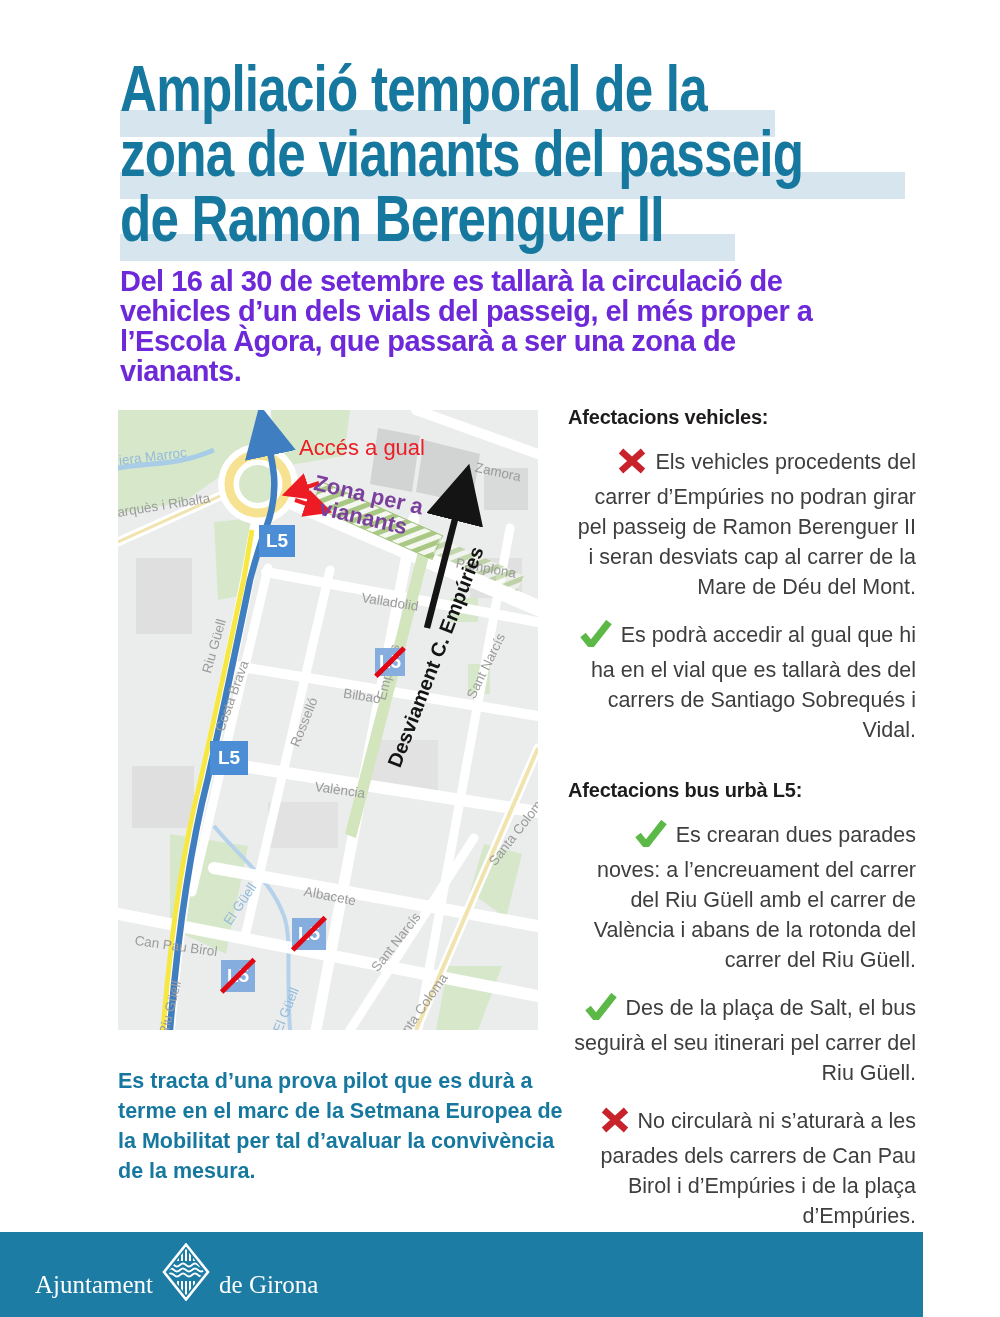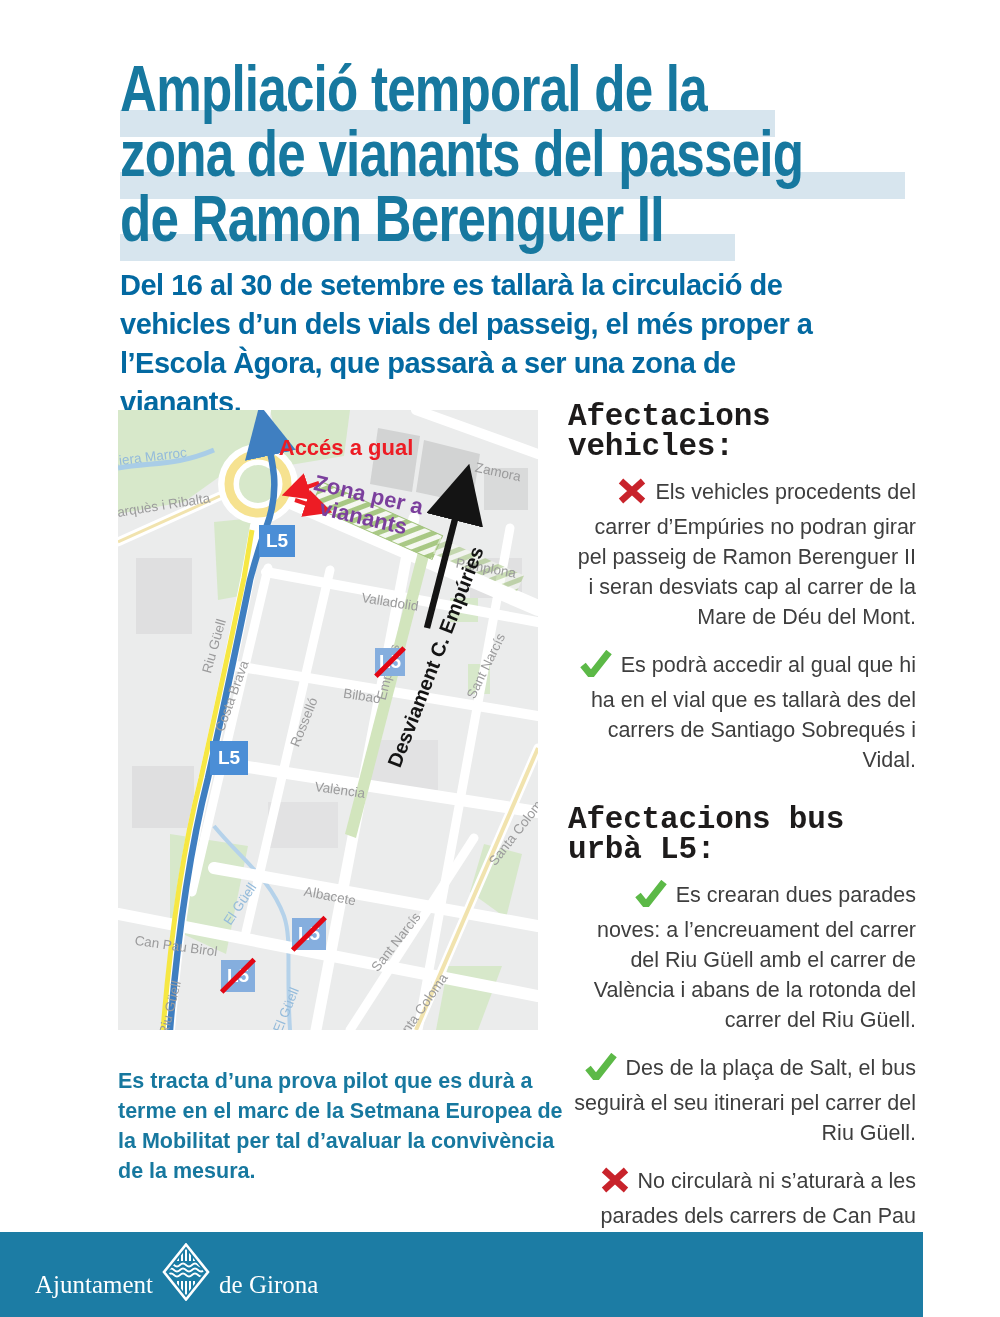--- a/index.html
+++ b/index.html
@@ -6,44 +6,44 @@
   body{font-family:"Liberation Sans",sans-serif;}
   #poster{position:relative;width:923px;height:1317px;background:#ffffff;overflow:hidden;}
 
   
   .t-bar{position:absolute;background:#d7e5ee;height:27px;z-index:0;}
   .t-line{position:absolute;white-space:nowrap;font-weight:bold;font-size:64px;line-height:64px;
           color:#17789f;letter-spacing:-1px;transform:scaleX(0.8);transform-origin:left top;z-index:1;}
 
   
   .intro{position:absolute;left:120px;top:266px;width:740px;font-weight:bold;font-size:29px;
-         line-height:39px;color:#0369a1;letter-spacing:-0.5px;}
+         line-height:30px;color:#6d28d9;letter-spacing:-0.5px;}
 
   
   .map{position:absolute;left:118px;top:410px;width:420px;height:620px;background:#ebecec;overflow:hidden;}
   .map svg{position:absolute;left:0;top:0;}
   .mlabel{position:absolute;white-space:nowrap;color:#9b9b9c;font-size:13.5px;
           transform:translate(-50%,-50%) rotate(var(--r,0deg));z-index:3;}
   .mlabel.water{color:#94bbdb;}
-  .lab-gual{position:absolute;left:228px;top:38px;transform:translate(-50%,-50%);
-            color:#ed1c24;font-size:22px;font-weight:bold;white-space:nowrap;z-index:5;text-align:center;}
+  .lab-gual{position:absolute;left:244px;top:38px;transform:translate(-50%,-50%);
+            color:#ed1c24;font-size:22px;font-weight:normal;white-space:nowrap;z-index:5;text-align:center;}
   .lab-zona{position:absolute;left:248px;top:96px;width:132px;text-align:center;
             transform:translate(-50%,-50%) rotate(13deg);color:#7b3f9d;font-size:22px;
             font-weight:bold;line-height:23px;z-index:5;}
   .lab-desv{position:absolute;left:318px;top:247px;transform:translate(-50%,-50%) rotate(-69deg);
             color:#141414;font-size:20px;font-weight:bold;white-space:nowrap;z-index:5;}
   .l5{position:absolute;display:flex;align-items:center;justify-content:center;background:#4b8ed6;
       color:#fff;font-size:19px;font-weight:bold;transform:translate(-50%,-50%);z-index:4;}
   .l5.crossed{background:#85aede;}
   .l5 .slash{position:absolute;left:-17%;top:50%;width:134%;height:5px;background:#e30613;
              transform:translateY(-50%) rotate(-45deg);}
 
   
   .rc{position:absolute;left:568px;top:402px;width:348px;}
-  .rc h3{margin:0 0 15px 0;font-size:31px;line-height:30px;color:#1d1b1b;letter-spacing:-0.2px;font-family:Liberation Mono, monospace;}
+  .rc h3{margin:0 0 15px 0;font-size:20px;line-height:30px;color:#1d1b1b;letter-spacing:-0.2px;}
   .rc h3.second{margin-top:30px;}
   .rc p{margin:0 0 18px 0;font-size:21.5px;line-height:30px;color:#3e3e3e;text-align:right;}
   .bicon{display:inline-block;vertical-align:-5px;margin-right:9px;}
 
   
   .pilot{position:absolute;left:118px;top:1048px;width:455px;font-size:21.5px;line-height:30px;
          font-weight:bold;color:#17789f;margin-top:18px;}
 
   
   .footer{position:absolute;left:0;top:1232px;width:1000px;height:85px;background:#1c7ca4;}
@@ -226,21 +226,21 @@
 
     <p>
       <span class="bicon"><svg width="32" height="27" viewBox="0 0 32 27">
             <path d="M3,15 L11,25 L29,2" stroke="#5cb947" stroke-width="7" fill="none"></path>
           </svg></span><span>Des de la plaça de Salt, el bus seguirà el seu itinerari pel carrer del Riu Güell.</span>
     </p>
 
     <p>
       <span class="bicon"><svg width="28" height="26" viewBox="0 0 28 26">
             <path d="M3,3 L25,23 M25,3 L3,23" stroke="#c8232b" stroke-width="6.5" fill="none"></path>
-          </svg></span><span>No circularà ni s’aturarà a les parades dels carrers de Can Pau Sant i d’Empúries i de la plaça d’Empúries.</span>
+          </svg></span><span>No circularà ni s’aturarà a les parades dels carrers de Can Pau Birol i d’Empúries i de la plaça d’Empúries.</span>
     </p>
   </div>
 
   <div class="pilot">Es tracta d’una prova pilot que es durà a terme en el marc de la Setmana Europea de la Mobilitat per tal d’avaluar la convivència de la mesura.</div>
 
   <div class="footer">
     <div class="logo">
       <span class="ltxt">Ajuntament</span>
       <svg width="48" height="58" viewBox="0 0 48 58">
         <defs>

